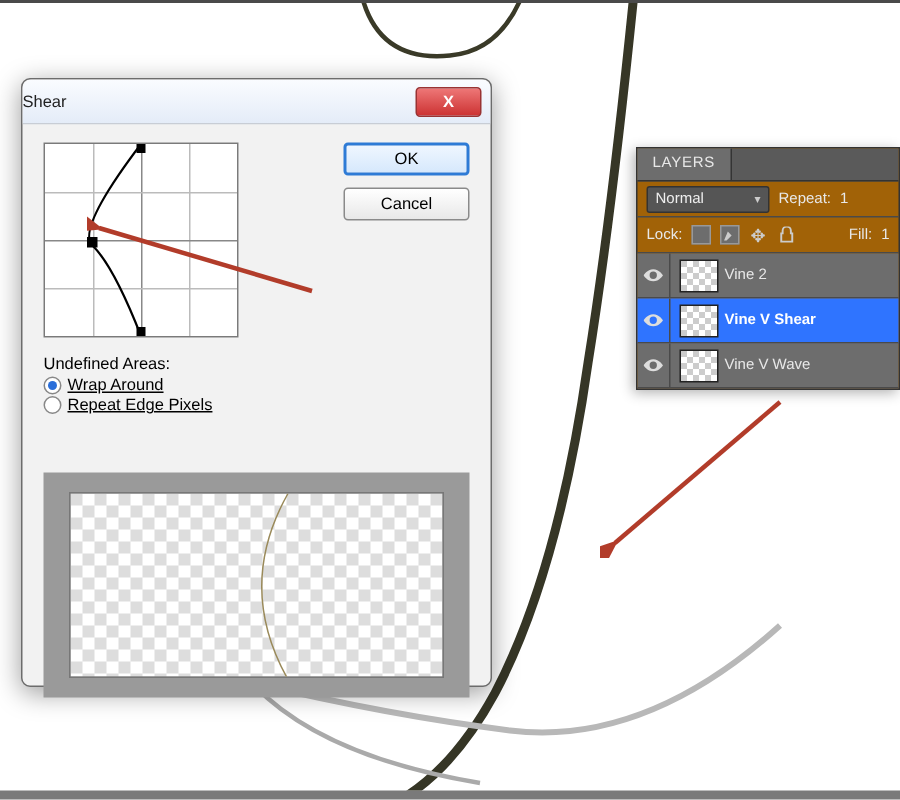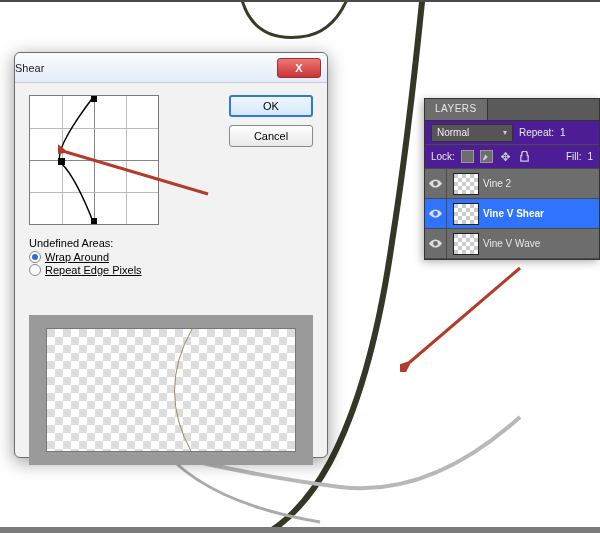--- a/index.html
+++ b/index.html
@@ -109,21 +109,21 @@
     background:
       repeating-conic-gradient(#fff 0 25%, #ddd 0 50%) 0 0/16px 16px;
     border:1px solid #777;
   }
 
   
   .layers {
     position:absolute;
     right:0; top:96px;
     width: 176px;
-    background:#4c1d95;
+    background:#a16207;
     border:1px solid #333;
     box-shadow:-2px 2px 8px rgba(0,0,0,.3);
     z-index:40;
     font-size:10px;
     color:#e8e8e8;
   }
   .layers-tabs { height:22px; display:flex; background:#5a5a5a; border-bottom:1px solid #333;}
   .layers-tab {
     padding:4px 10px 0;
     background:#6d6d6d;

